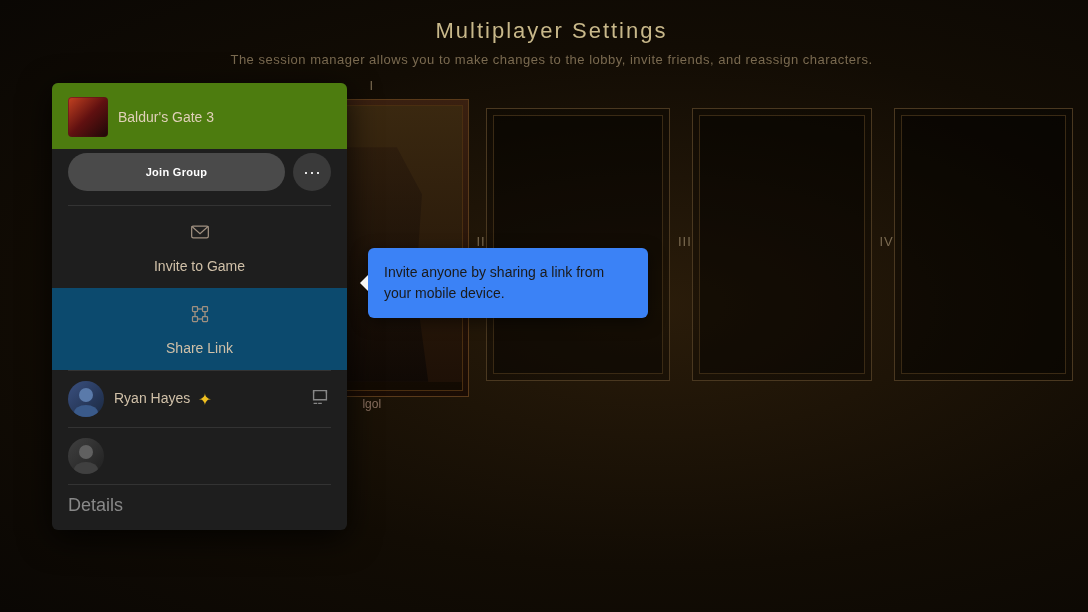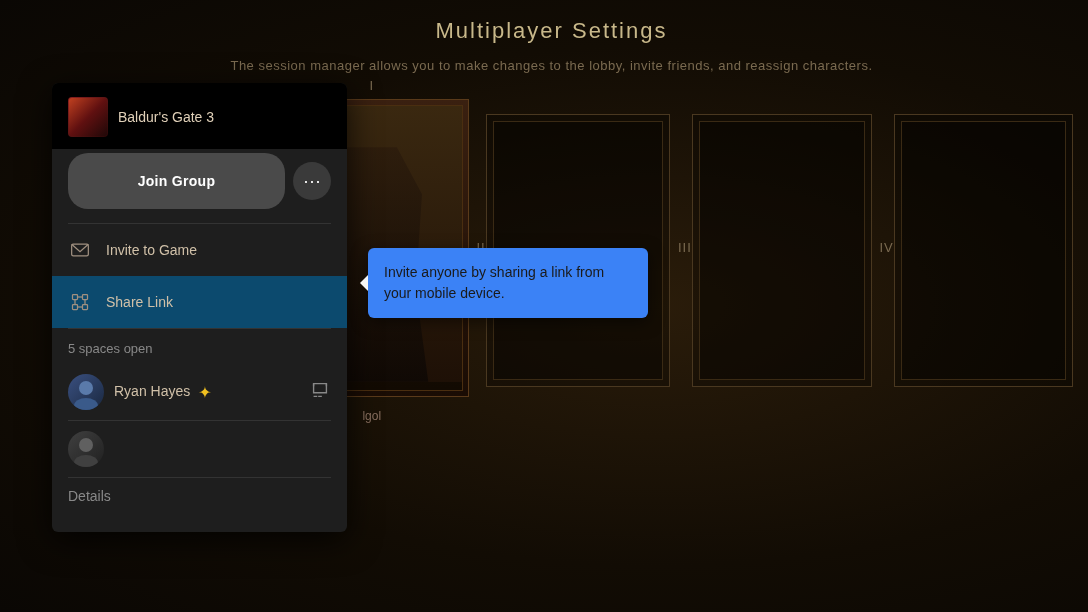--- a/index.html
+++ b/index.html
@@ -32,21 +32,21 @@
     .page-title {
       color: #c8b88a;
       font-size: 22px;
       font-weight: 300;
       letter-spacing: 2px;
     }
 
     .page-subtitle {
       color: #7a6a50;
       font-size: 13px;
-      margin-top: 14px;
+      margin-top: 8px;
       letter-spacing: 0.5px;
     }
 
     
     .dropdown-panel {
       position: absolute;
       top: 83px;
       left: 52px;
       width: 295px;
       background: #1e1e1e;
@@ -55,21 +55,21 @@
       overflow: hidden;
       box-shadow: 0 8px 32px rgba(0,0,0,0.8);
     }
 
     
     .game-header {
       display: flex;
       align-items: center;
       gap: 10px;
       padding: 14px 16px 12px;
-      background: #000000;
+      background: #4d7c0f;
     }
 
     .game-icon {
       width: 40px;
       height: 40px;
       border-radius: 4px;
       background: linear-gradient(135deg, #8B2020 0%, #2a0808 100%);
       display: flex;
       align-items: center;
       justify-content: center;
@@ -94,26 +94,26 @@
     
     .action-row {
       display: flex;
       align-items: center;
       gap: 8px;
       padding: 4px 16px 14px;
     }
 
     .join-group-btn {
       flex: 1;
-      height: 56px;
+      height: 38px;
       background: #4a4a4a;
       border: none;
       border-radius: 20px;
       color: #ffffff;
-      font-size: 14px;
+      font-size: 11px;
       font-weight: 600;
       cursor: pointer;
       letter-spacing: 0.3px;
     }
 
     .more-btn {
       width: 38px;
       height: 38px;
       background: #3a3a3a;
       border: none;
@@ -128,20 +128,21 @@
 
     
     .menu-item {
       display: flex;
       align-items: center;
       gap: 14px;
       padding: 14px 16px;
       cursor: pointer;
       color: #d0c0a8;
       font-size: 14px;
+      flex-direction: column;
     }
 
     .menu-item.active {
       background: #0c4a6e;
     }
 
     .menu-icon {
       width: 24px;
       height: 24px;
       display: flex;
@@ -207,23 +208,23 @@
       font-size: 16px;
     }
 
     .invite-icon {
       color: #888;
       font-size: 18px;
     }
 
     
     .details-label {
-      padding: 10px 16px 28px;
+      padding: 10px 16px 14px;
       color: #888;
-      font-size: 14px;
+      font-size: 18px;
       cursor: pointer;
     }
 
     
     .tooltip {
       position: absolute;
       top: 248px;
       left: 368px;
       width: 280px;
       background: #3b82f6;
@@ -336,21 +337,21 @@
       padding: 4px;
       text-align: center;
       color: #6a5a40;
       font-size: 10px;
     }
 
     
     .slot-i-name {
       color: #8a7060;
       font-size: 12px;
-      margin-top: 12px;
+      margin-top: 0;
       text-align: center;
     }
 
     
     .scroll-indicator {
       position: absolute;
       top: 78px;
       left: 200px;
       width: 30px;
       height: 20px;
@@ -462,21 +463,20 @@
         <line x1="9" y1="18" x2="15" y2="18"></line>
         <line x1="18" y1="9" x2="18" y2="15"></line>
       </svg>
     </div>
     <span>Share Link</span>
   </div>
 
 
   <div class="divider"></div>
 
-  <div class="spaces-label">5 spaces open</div>
 
   <div class="player-row">
     <div class="player-avatar">
       <svg viewBox="0 0 36 36" width="36" height="36">
         <circle cx="18" cy="14" r="7" fill="#5a7aaa"></circle>
         <ellipse cx="18" cy="32" rx="12" ry="8" fill="#3a5a8a"></ellipse>
       </svg>
     </div>
     <div class="player-name">
       <span>Ryan Hayes</span>

